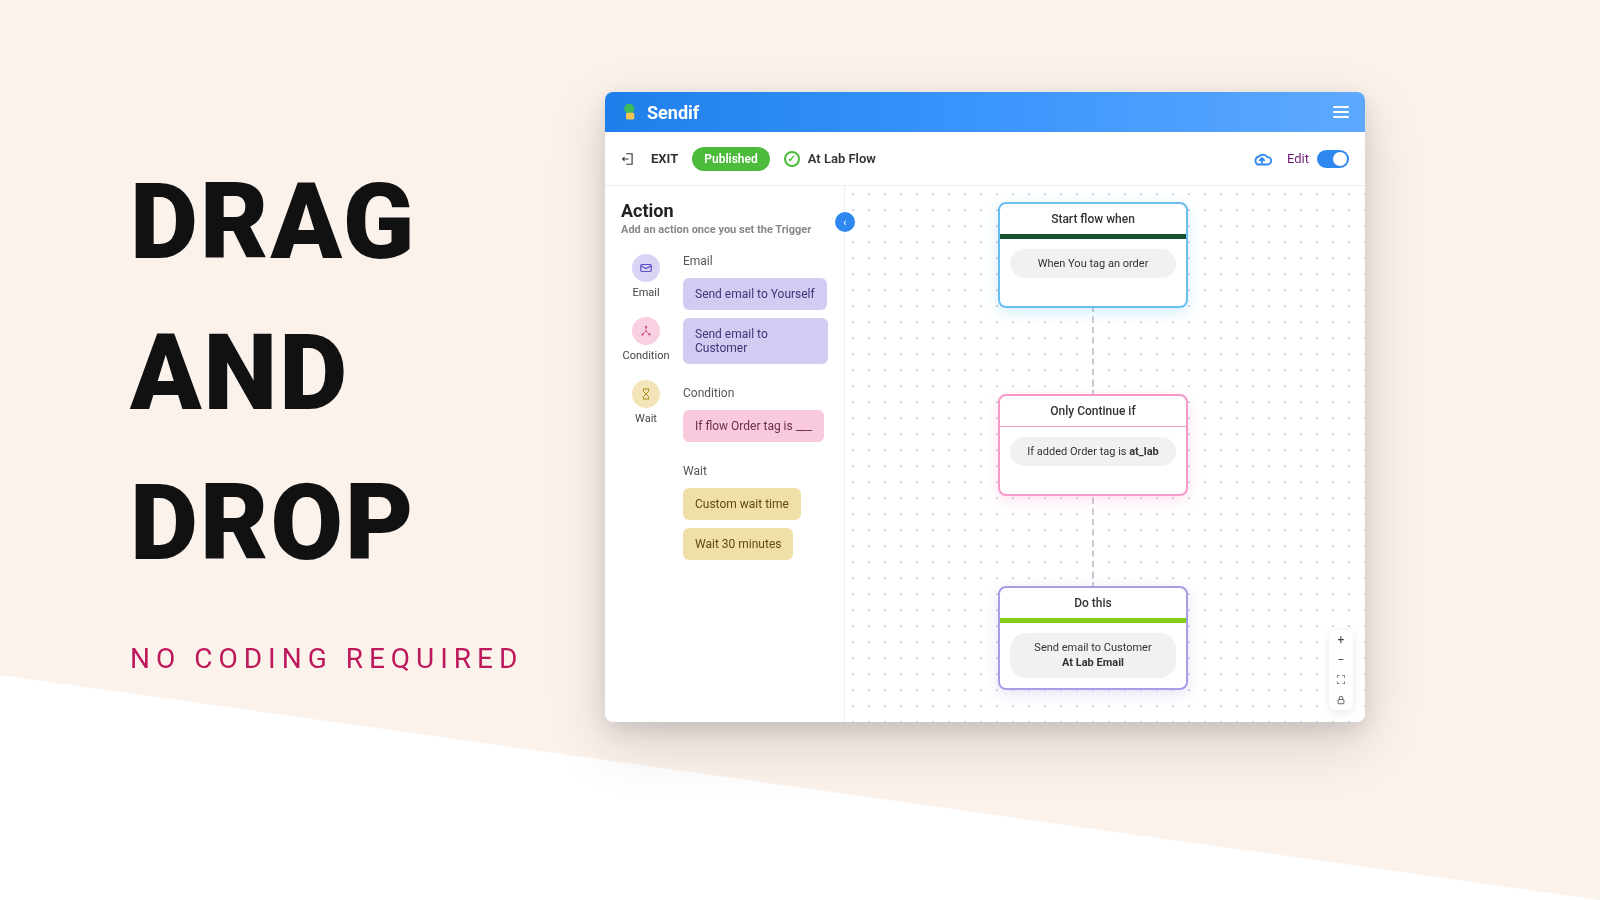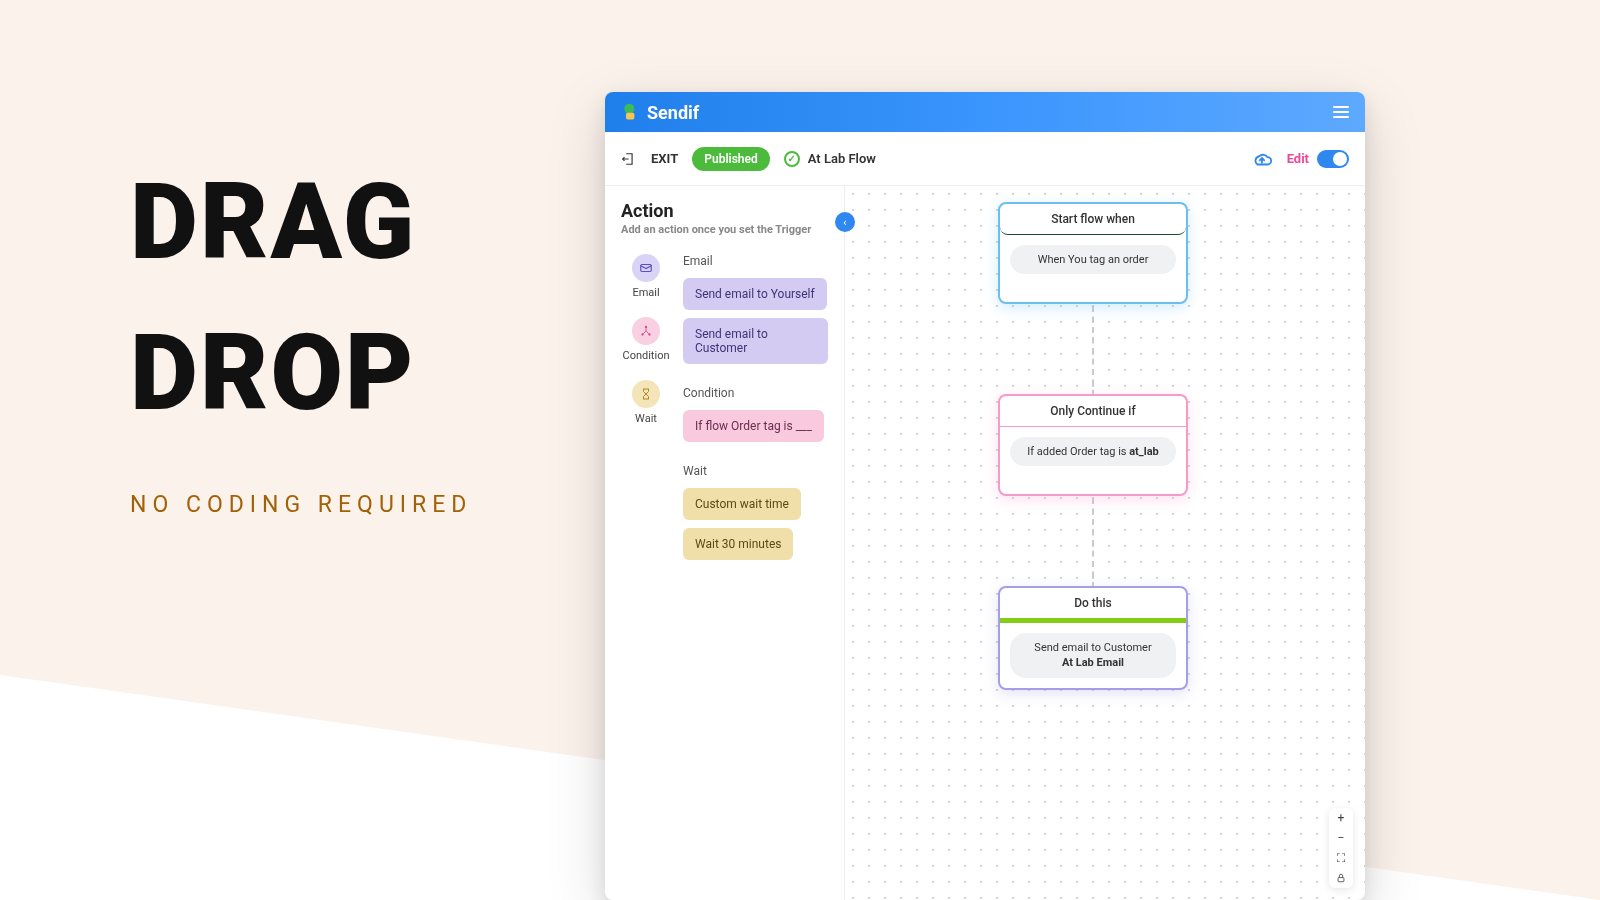--- a/index.html
+++ b/index.html
@@ -1,33 +1,33 @@
 <!DOCTYPE html>
 <html><head>
 <meta charset="utf-8">
 <style>
 * { box-sizing: border-box; margin: 0; padding: 0; }
 body { font-family: -apple-system, BlinkMacSystemFont, 'Segoe UI', Roboto, Helvetica, Arial, sans-serif; width: 1600px; height: 900px; background: #fff; position: relative; overflow: hidden; }
 .bg-diag { position: absolute; inset: 0; background: #FBF2EC; clip-path: polygon(0 0, 100% 0, 100% 100%, 0 75%); z-index: 0; }
 .left-text { position: absolute; left: 130px; top: 165px; z-index: 1; }
 .big { font-size: 105px; font-weight: 900; letter-spacing: 2px; line-height: 1.1; color: #111; margin-bottom: 35px; }
-.sub { font-size: 23px; letter-spacing: 6px; color: #a16207; margin-top: 60px; font-weight: 400; }
-.app { position: absolute; left: 605px; top: 92px; width: 760px; height: 808px; background: #fff; border-radius: 8px; box-shadow: 0 20px 60px rgba(0,0,0,0.15), 0 8px 20px rgba(0,0,0,0.1); z-index: 2; display: flex; flex-direction: column; overflow: hidden; }
+.sub { font-size: 28px; letter-spacing: 6px; color: #be185d; margin-top: 60px; font-weight: 400; }
+.app { position: absolute; left: 605px; top: 92px; width: 760px; height: 630px; background: #fff; border-radius: 8px; box-shadow: 0 20px 60px rgba(0,0,0,0.15), 0 8px 20px rgba(0,0,0,0.1); z-index: 2; display: flex; flex-direction: column; overflow: hidden; }
 .header { height: 40px; background: linear-gradient(90deg, #1F7FEA 0%, #3A95FD 50%, #5EA9FF 100%); display: flex; align-items: center; padding: 0 16px; color: #fff; justify-content: space-between; }
 .brand { display: flex; align-items: center; gap: 6px; font-weight: 700; font-size: 18px; }
 .hamburger { cursor: pointer; display: flex; flex-direction: column; gap: 3px; }
 .hamburger span { width: 16px; height: 2px; background: #fff; border-radius: 1px; }
 .toolbar { height: 54px; display: flex; align-items: center; padding: 0 16px; gap: 14px; border-bottom: 1px solid #eee; }
 .exit { display: flex; align-items: center; gap: 16px; font-weight: 700; font-size: 13px; color: #333; cursor: pointer; }
 .published { background: #4CBB3C; color: #fff; padding: 5px 12px; border-radius: 14px; font-size: 12px; font-weight: 600; }
 .flow-name { display: flex; align-items: center; gap: 8px; font-size: 13px; color: #333; font-weight: 600; }
 .check-circ { width: 16px; height: 16px; border: 2px solid #4CBB3C; border-radius: 50%; display: flex; align-items: center; justify-content: center; color: #4CBB3C; font-size: 10px; }
 .spacer { flex: 1; }
 .cloud-icon { color: #2E88F0; }
-.edit-toggle { display: flex; align-items: center; gap: 8px; font-size: 13px; color: #ec4899; font-weight: 700; }
+.edit-toggle { display: flex; align-items: center; gap: 8px; font-size: 13px; color: #701a75; font-weight: 400; }
 .toggle { width: 32px; height: 18px; background: #2E88F0; border-radius: 9px; position: relative; cursor: pointer; }
 .toggle::after { content: ''; position: absolute; width: 14px; height: 14px; background: #fff; border-radius: 50%; top: 2px; right: 2px; }
 .body { flex: 1; display: flex; position: relative; }
 .icon-col { display: flex; flex-direction: column; gap: 18px; align-items: center; width: 50px; }
 .icon-chip { width: 28px; height: 28px; border-radius: 50%; display: flex; align-items: center; justify-content: center; font-size: 13px; }
 .icon-chip.purple { background: #D9D3F6; color: #5B4EC7; }
 .icon-chip.pink { background: #F9CFE2; color: #D14F8F; }
 .icon-chip.amber { background: #F4E5B9; color: #B08A1F; }
 .icon-label { font-size: 11px; color: #444; text-align: center; }
 .icon-group { display: flex; flex-direction: column; align-items: center; gap: 4px; cursor: pointer; }
@@ -39,40 +39,41 @@
 .chip.purple { background: #D3CBF2; color: #3E3578; }
 .chip.pink { background: #F9C9DD; color: #6B2E4F; }
 .chip.amber { background: #F0DFA9; color: #5C4A12; }
 .canvas { flex: 1; position: relative; background-image: radial-gradient(#d0d4dd 1px, transparent 1px); background-size: 16px 16px; background-position: 0 0; }
 .collapse-btn { position: absolute; left: -10px; top: 26px; width: 20px; height: 20px; background: #2E88F0; border-radius: 50%; display: flex; align-items: center; justify-content: center; color: #fff; font-size: 11px; cursor: pointer; z-index: 5; }
 .node { position: absolute; width: 190px; background: #fff; border-radius: 8px; box-shadow: 0 4px 14px rgba(0,0,0,0.08); overflow: hidden; }
 .node-header { padding: 8px 10px; font-size: 12px; text-align: center; color: #333; border-bottom: 1px solid #eee; font-weight: 500; }
 .node-body { padding: 10px; }
 .node-pill { background: #F0F1F3; border-radius: 16px; padding: 7px 10px; font-size: 11px; text-align: center; color: #333; line-height: 1.4; }
 .node.blue { border: 2px solid #6BBFF0; box-shadow: 0 4px 14px rgba(107,191,240,0.3); }
-.node.blue .node-header { border-bottom: 1px solid #14532d; border-radius: 8px; }
+.node.blue .node-header { border-bottom: 5px solid #14532d; }
 .node.pinkn { border: 2px solid #F59AC9; box-shadow: 0 4px 14px rgba(245,154,201,0.3); }
 .node.pinkn .node-header { border-bottom: 1px solid #F59AC9; }
 .node.violet { border: 2px solid #A59EE6; box-shadow: 0 4px 14px rgba(165,158,230,0.3); }
 .node.violet .node-header { border-bottom: 5px solid #84cc16; }
 .connector { position: absolute; width: 1px; border-left: 2px dashed #c9c9d4; left: 247px; }
 .zoom-ctrl { position: absolute; right: 12px; bottom: 12px; background: #fff; border-radius: 6px; box-shadow: 0 2px 8px rgba(0,0,0,0.1); display: flex; flex-direction: column; width: 24px; }
 .zoom-ctrl div { height: 20px; display: flex; align-items: center; justify-content: center; font-size: 12px; cursor: pointer; color: #444; }
 .bold { font-weight: 700; }
 .sidebar-outer { width: 240px; border-right: 1px solid #eee; display: flex; flex-direction: column; }
 .sidebar-head { padding: 14px 16px 0 16px; }
 .sidebar-content { display: flex; padding: 0 16px 14px 16px; gap: 12px; }
 </style>
 </head>
 <body>
 
 <div class="bg-diag"></div>
 
 <div class="left-text">
   <div class="big">DRAG</div>
+  <div class="big">AND</div>
   <div class="big">DROP</div>
   <div class="sub">NO CODING REQUIRED</div>
 </div>
 
 <div class="app">
   <div class="header">
     <div class="brand">
       <svg width="20" height="20" viewBox="0 0 24 24">
           <circle cx="10" cy="8" r="6" fill="#3DBB5A"></circle>
           <rect x="6" y="13" width="10" height="8" rx="2" fill="#F6C453"></rect>

